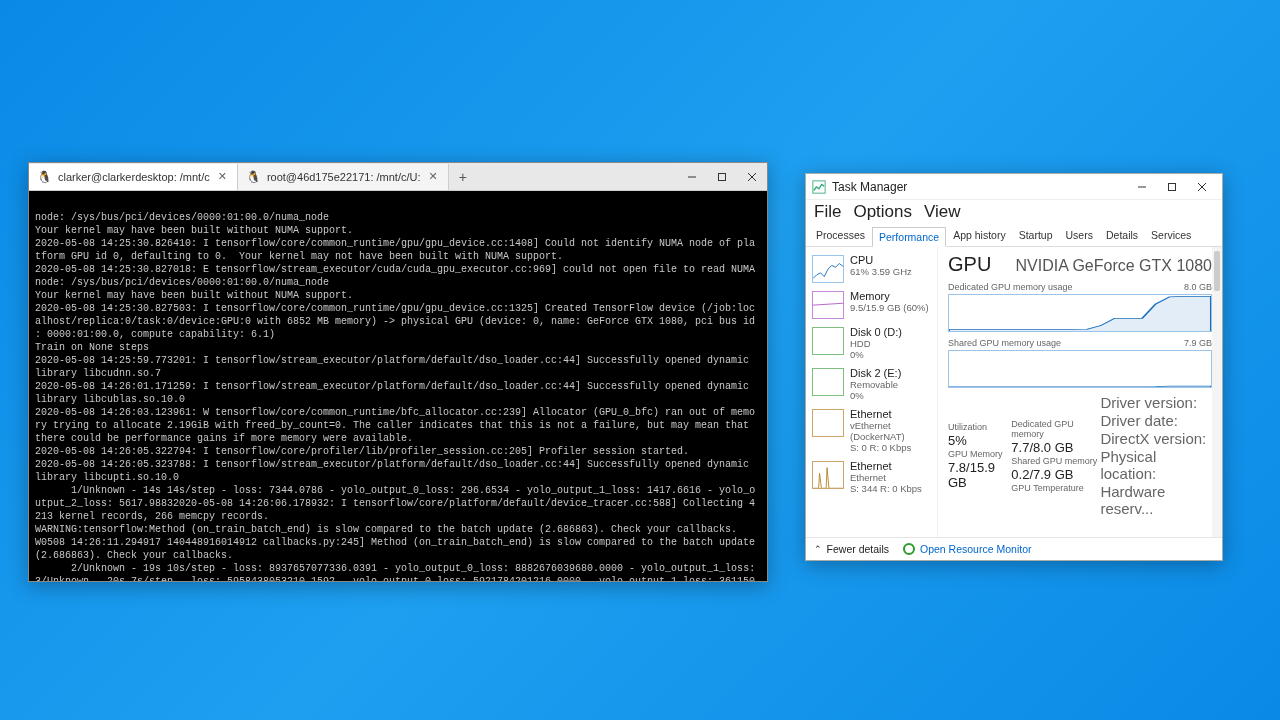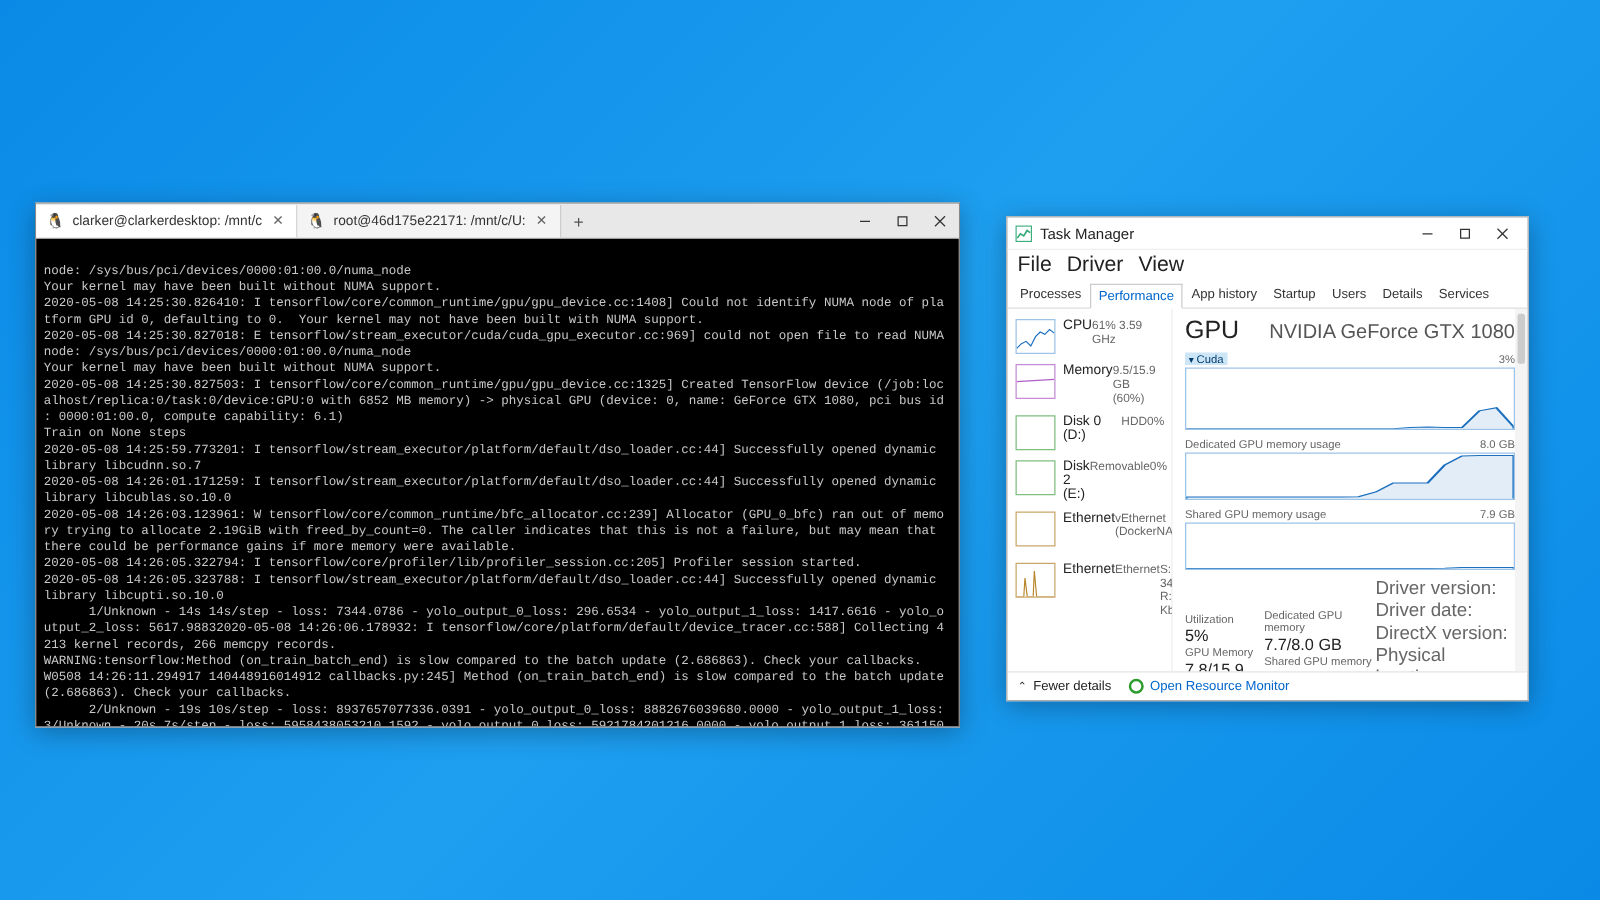--- a/index.html
+++ b/index.html
@@ -107,21 +107,21 @@
     cursor: default;
   }
   .mini-graph {
     width: 32px; height: 28px;
     border: 1px solid #9cc3e8;
     background: #fff;
     position: relative;
     flex-shrink: 0;
   }
   .mini-graph .fill { position: absolute; inset: 0; }
-  .tm-item-text { display: flex; flex-direction: row; font-size: 9.5px; line-height: 11px; }
+  .tm-item-text { display: flex; flex-direction: column; font-size: 9.5px; line-height: 11px; }
   .tm-item-name { font-size: 11px; color: #222; }
   .tm-item-sub { color: #666; }
   .tm-right { flex: 1; padding: 6px 10px 4px 10px; overflow: hidden; position: relative; }
   .tm-right-scroll { position: absolute; right: 0; top: 0; bottom: 0; width: 10px; background: #f4f4f4; }
   .tm-right-scroll::before { content:""; position:absolute; top:4px; left:2px; right:2px; height:40px; background:#ccc; border-radius:2px; }
   .gpu-head { display: flex; justify-content: space-between; align-items: baseline; margin-bottom: 6px; }
   .gpu-title { font-size: 20px; font-weight: 400; }
   .gpu-name { font-size: 16px; color: #555; }
   .chart-block { margin-bottom: 6px; }
   .chart-label { display: flex; justify-content: space-between; font-size: 9px; color: #666; margin-bottom: 2px; }
@@ -225,21 +225,21 @@
       <div class="tm-winbtn">
           <svg width="10" height="10" viewBox="0 0 10 10">
             <line x1="1" y1="1" x2="9" y2="9" stroke="#333"></line>
             <line x1="9" y1="1" x2="1" y2="9" stroke="#333"></line>
           </svg>
         </div>
     </div>
   </div>
   <div class="tm-menubar">
     <span>File</span>
-    <span>Driver</span>
+    <span>Options</span>
     <span>View</span>
   </div>
   <div class="tm-tabs">
     <div class="tm-tab">Processes</div>
     <div class="tm-tab active">Performance</div>
     <div class="tm-tab">App history</div>
     <div class="tm-tab">Startup</div>
     <div class="tm-tab">Users</div>
     <div class="tm-tab">Details</div>
     <div class="tm-tab">Services</div>
@@ -302,31 +302,20 @@
             <span class="tm-item-name">Ethernet</span>
             <span class="tm-item-sub">Ethernet</span>
             <span class="tm-item-sub">S: 344 R: 0 Kbps</span>
           </div>
       </div>
     </div>
     <div class="tm-right">
       <div class="gpu-head">
         <span class="gpu-title">GPU</span>
         <span class="gpu-name">NVIDIA GeForce GTX 1080</span>
-      </div>
-      <div class="chart-block">
-        <div class="chart-label">
-            <span class="sel"><span style="font-size:8px">▾ </span><span>Cuda</span></span>
-            <span>3%</span>
-          </div>
-        <div class="chart big">
-            <svg viewBox="0 0 100 50" preserveAspectRatio="none">
-              <polyline id="cuda-line" fill="rgba(26,111,191,.12)" stroke="#1a6fbf" stroke-width="0.8" points="0,50 0.0,50.0 5.3,50.0 10.5,50.0 15.8,50.0 21.1,50.0 26.3,50.0 31.6,50.0 36.8,50.0 42.1,50.0 47.4,50.0 52.6,50.0 57.9,50.0 63.2,50.0 68.4,49.0 73.7,48.5 78.9,49.0 84.2,49.0 89.5,35.0 94.7,32.5 100.0,48.5 100,50"></polyline>
-            </svg>
-          </div>
       </div>
       <div class="chart-block">
         <div class="chart-label">
             <span>Dedicated GPU memory usage</span>
             <span>8.0 GB</span>
           </div>
         <div class="chart med">
             <svg viewBox="0 0 100 38" preserveAspectRatio="none">
               <polyline id="dedmem-line" fill="rgba(26,111,191,.12)" stroke="#1a6fbf" stroke-width="0.8" points="0,38 0.0,36.6 5.3,36.6 10.5,36.6 15.8,36.6 21.1,36.6 26.3,36.6 31.6,36.6 36.8,36.6 42.1,36.6 47.4,36.6 52.6,36.3 57.9,32.3 63.2,24.7 68.4,24.7 73.7,24.7 78.9,9.5 84.2,1.9 89.5,1.4 94.7,1.4 100.0,1.4 100,38"></polyline>
             </svg>

